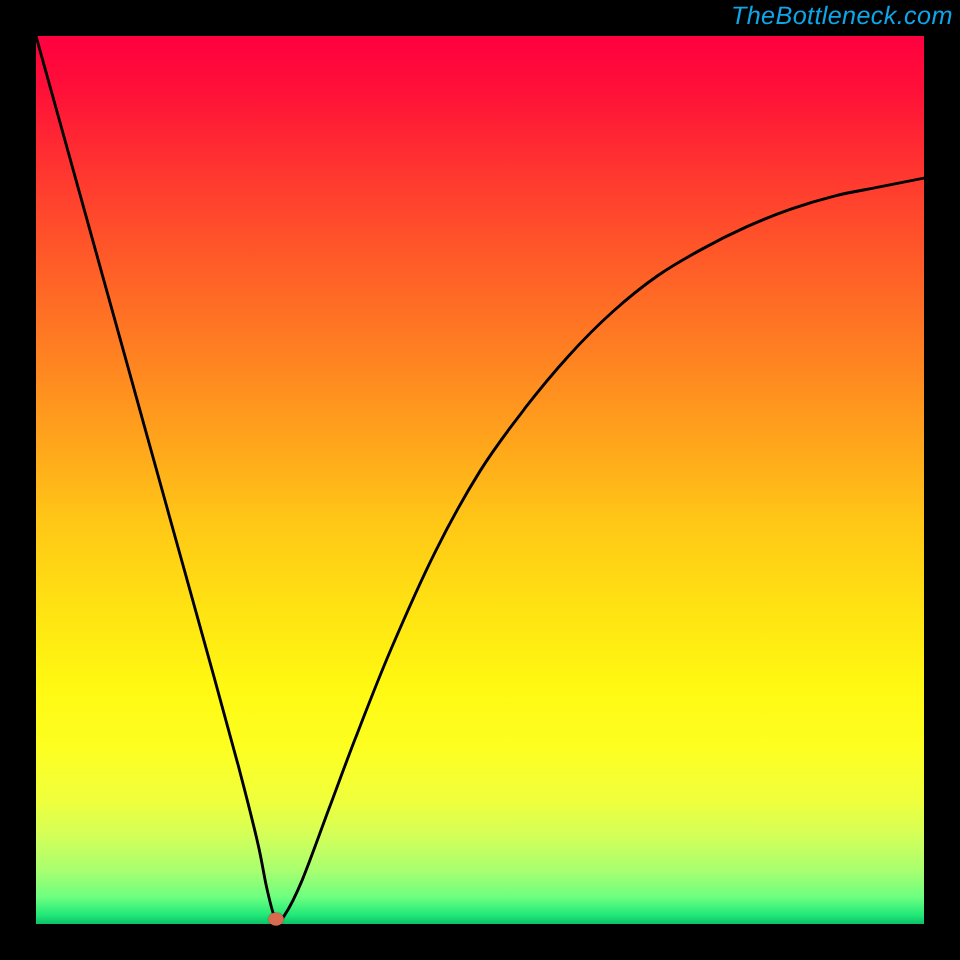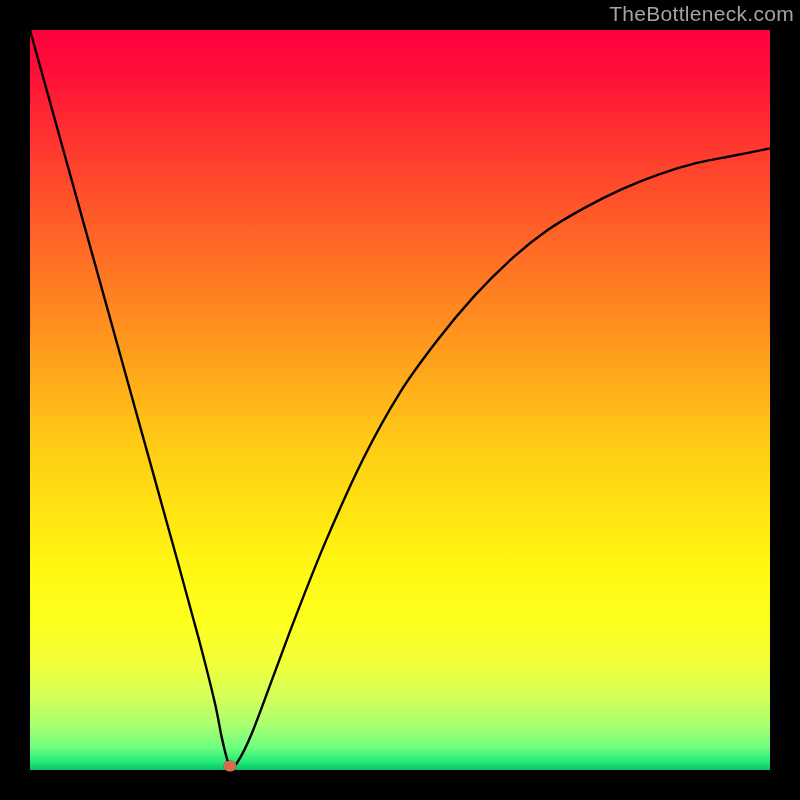--- a/index.html
+++ b/index.html
@@ -40,25 +40,26 @@
       #a8ff70 94%,
       #6cff80 97%,
       #20e878 99%,
       #0cc068 100%
     );
   }
   .watermark {
     position: absolute;
     top: 2px;
     right: 6px;
-    color: #a3a3a3;
+    color: #0ea5e9;
     font-size: 21px;
     letter-spacing: 0.3px;
     font-weight: 400;
     user-select: none;
+    font-style: italic;
   }
   svg.curve {
     position: absolute;
     left: 0;
     top: 0;
     width: 740px;
     height: 740px;
   }
   .marker {
     position: absolute;

